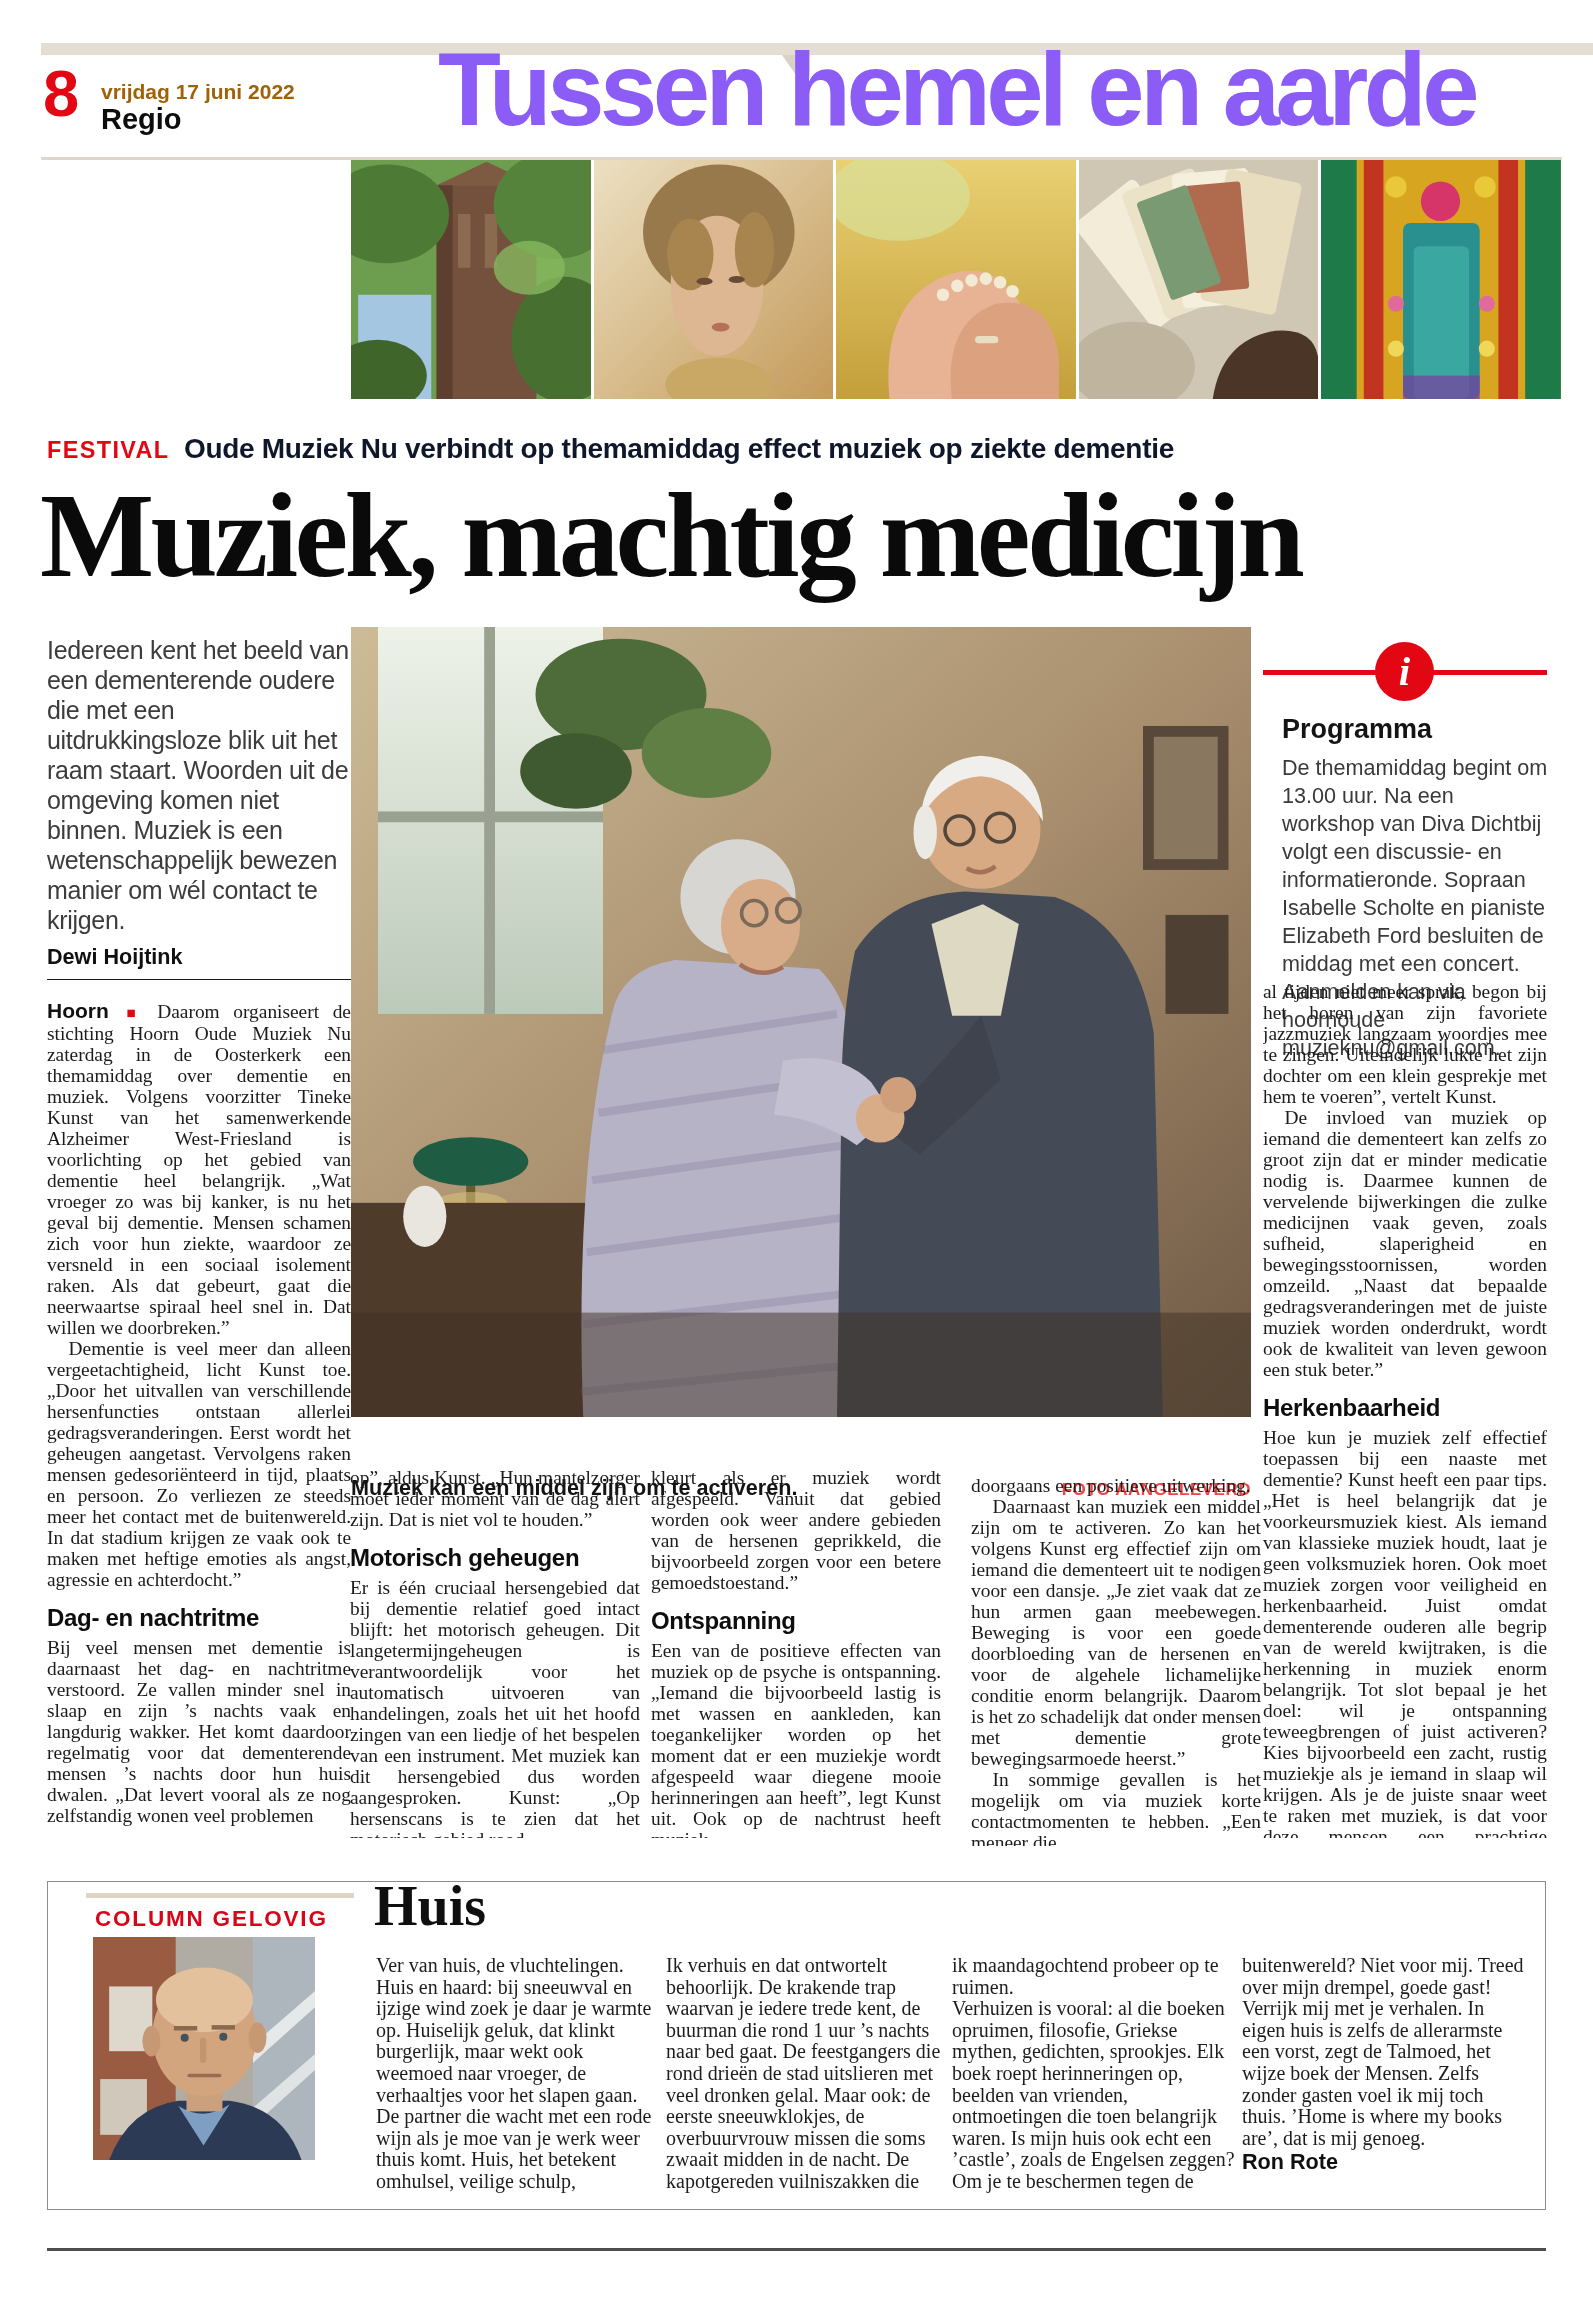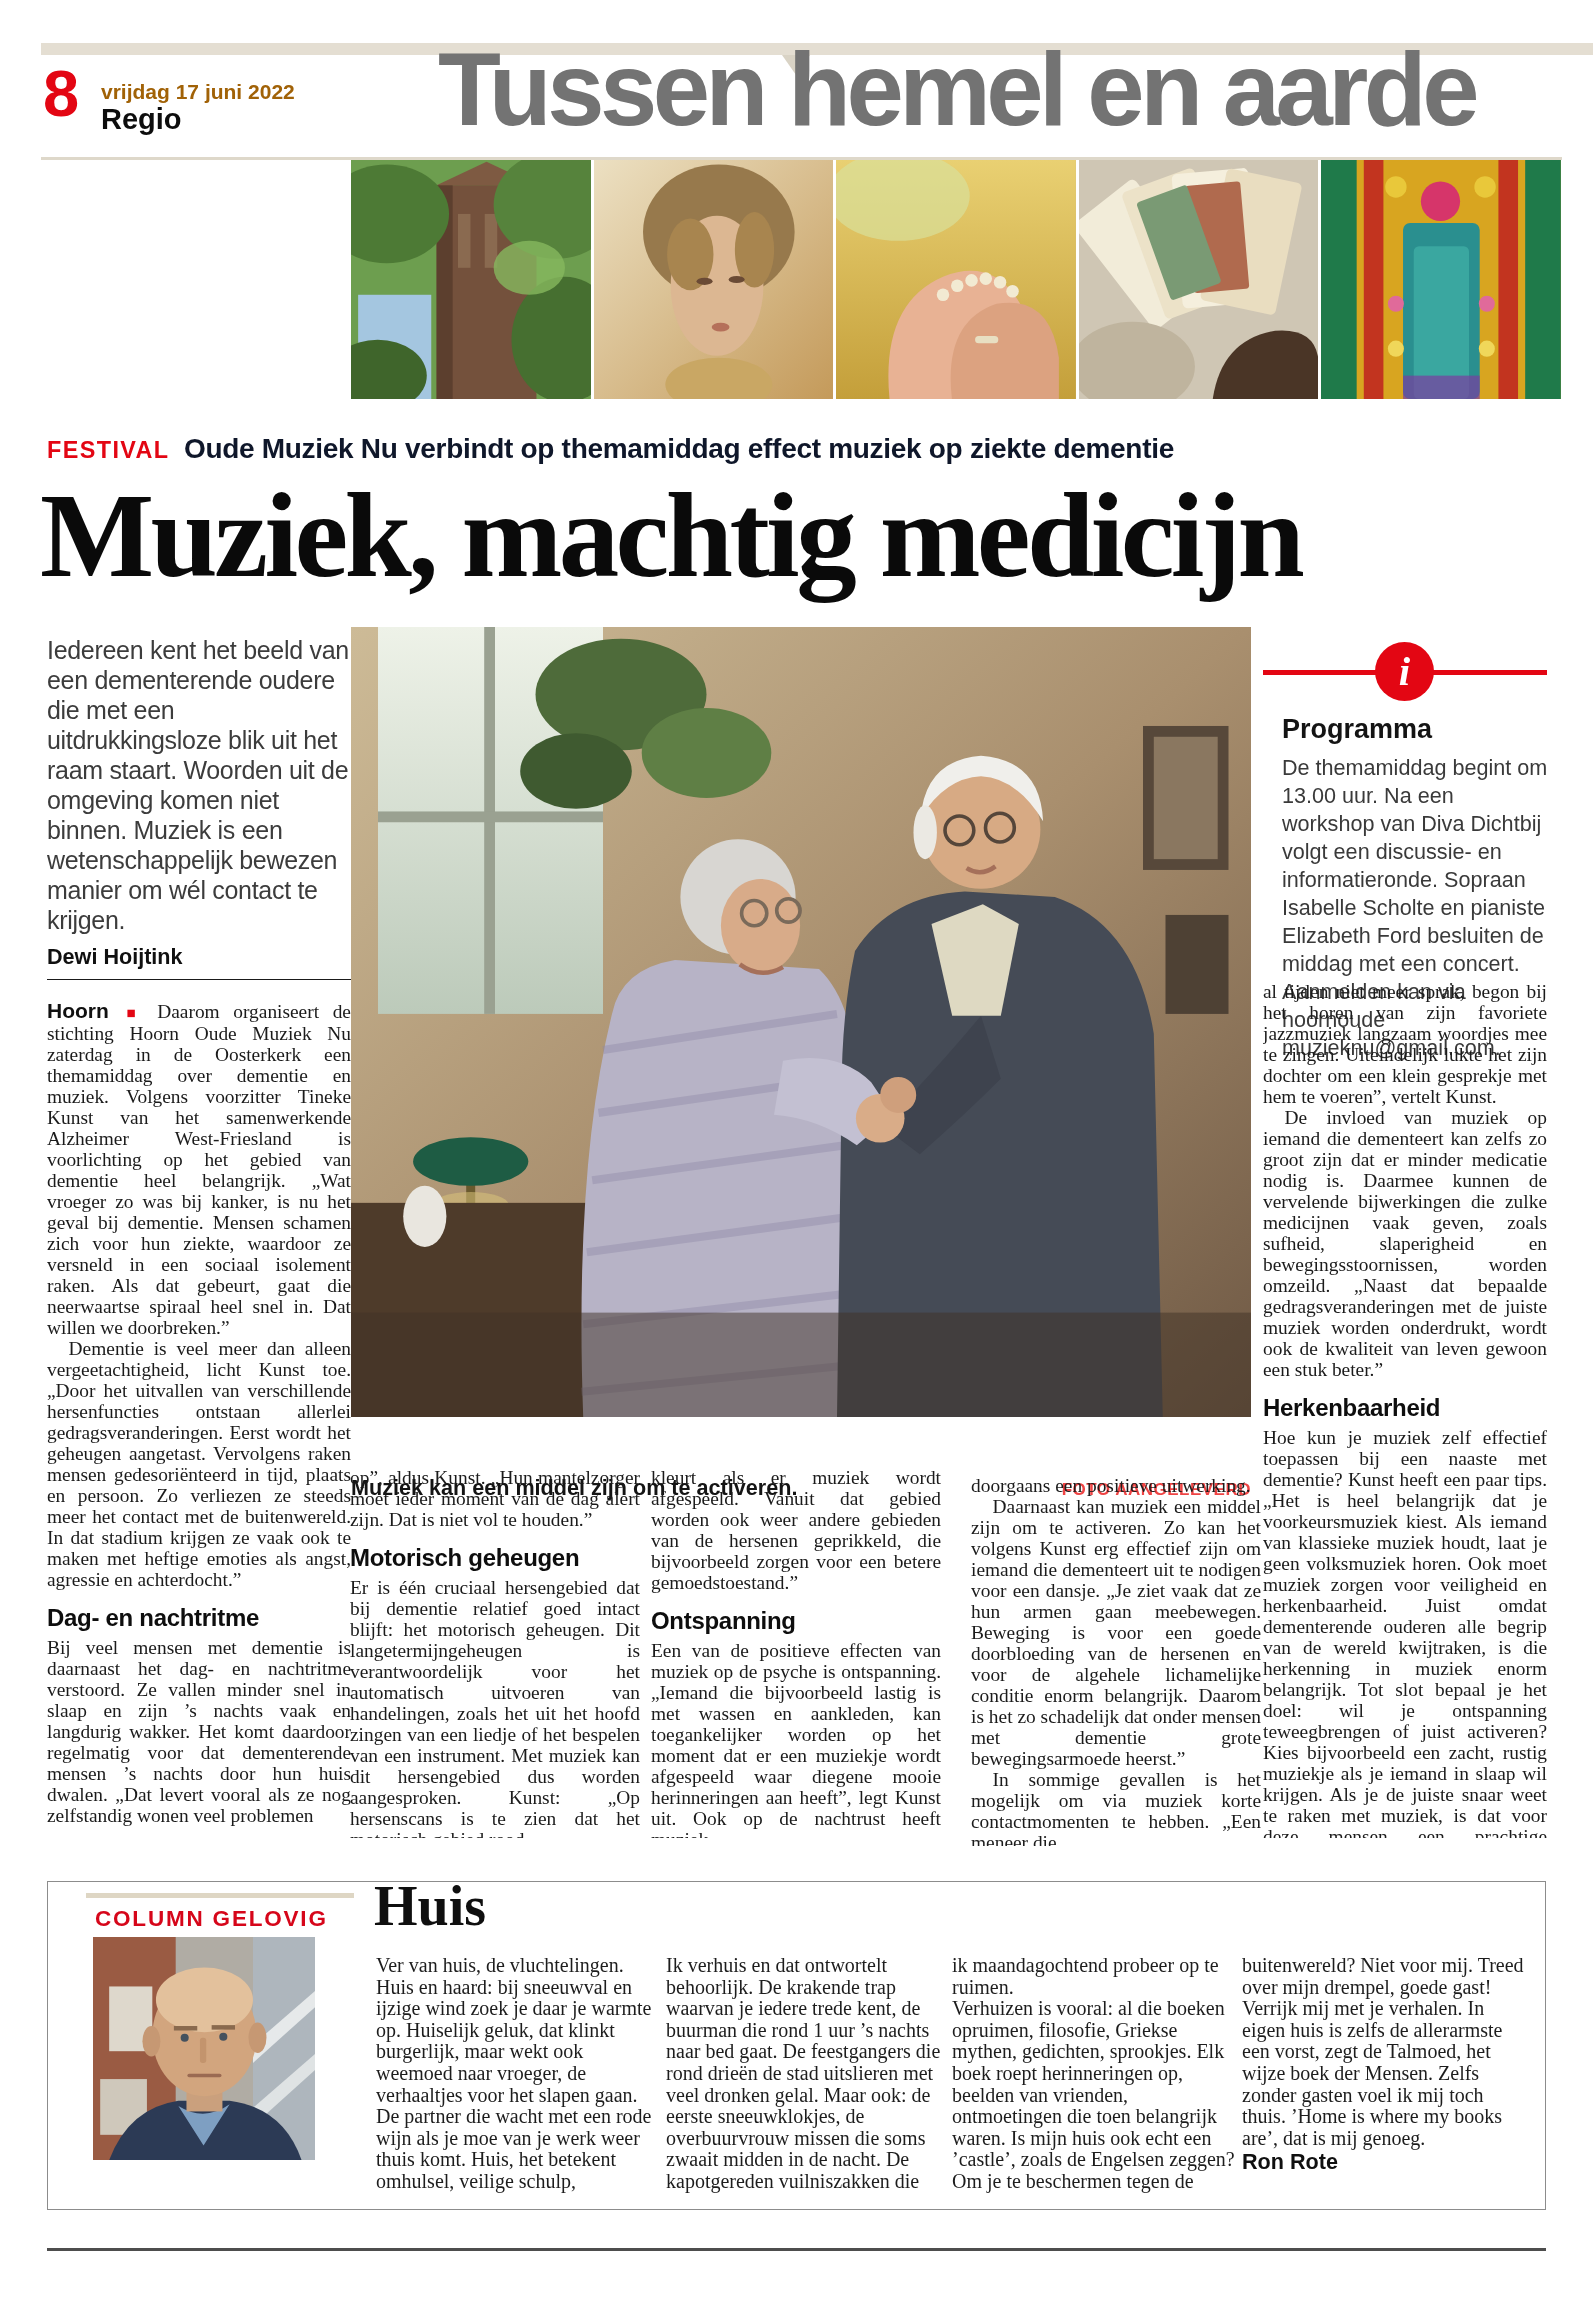--- a/index.html
+++ b/index.html
@@ -9,21 +9,21 @@
   
   .topbar{position:absolute;left:41px;top:43px;width:1553px;height:11.7px;background:#e4ded2;}
   .topbar-notch{position:absolute;left:782px;top:55px;width:0;height:0;
     border-left:14.4px solid transparent;border-right:14.4px solid transparent;border-top:20px solid #d9d3c5;}
   .pagenum{position:absolute;left:43px;top:61px;font:800 65px/1 "Liberation Sans",sans-serif;
     color:#e30613;letter-spacing:-2.7px;}
   .pagedate{position:absolute;left:101px;top:81px;font:700 21px/1 "Liberation Sans",sans-serif;color:#a16207;}
   .section{position:absolute;left:101px;top:105px;font:800 29px/1 "Liberation Sans",sans-serif;color:#0d0d0d;}
 
   .banner-title{position:absolute;left:351px;top:38px;width:1211px;text-align:center;white-space:nowrap;
-    font:700 103px/1 "Liberation Sans",sans-serif;color:#737373;letter-spacing:-4.5px;}
+    font:700 103px/1 "Liberation Sans",sans-serif;color:#8b5cf6;letter-spacing:-4.5px;}
   .rule-under-banner{position:absolute;left:41px;top:157px;width:1521px;height:2.7px;background:#ded8ca;}
 
   
   .strip{position:absolute;left:351px;top:160px;width:1210px;height:239px;display:flex;gap:2.7px;}
   .strip .cell{flex:1;overflow:hidden;position:relative;background:#c9b98a;}
   .cell svg{display:block;width:100%;height:100%;}
 
   
   .kicker{position:absolute;left:47px;top:435px;width:1494px;white-space:nowrap;}
   .kicker-label{font:800 23.4px/1 "Liberation Sans",sans-serif;color:#e30613;letter-spacing:1.4px;margin-right:14.4px;}

